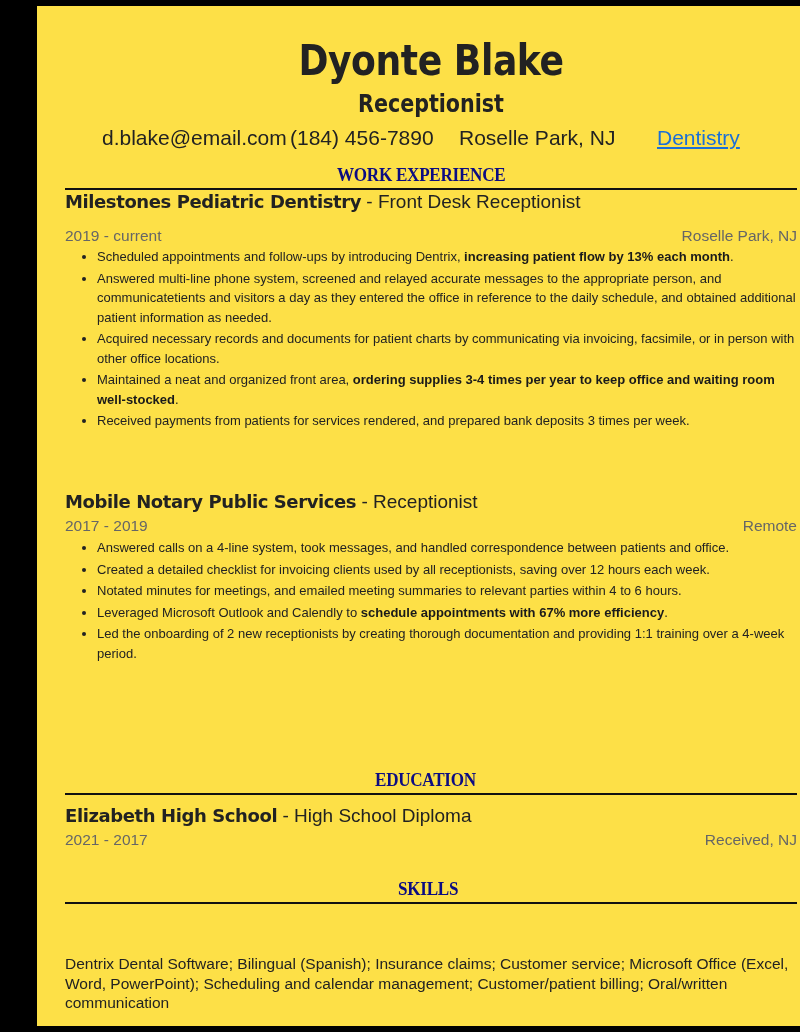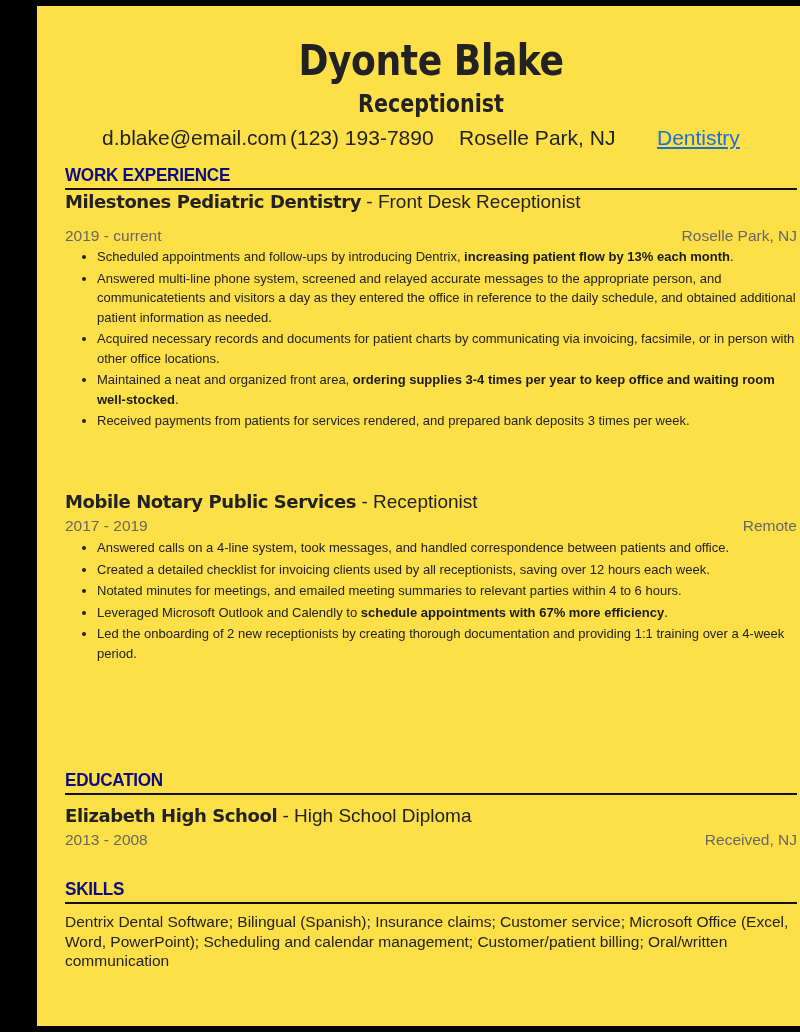--- a/index.html
+++ b/index.html
@@ -24,22 +24,22 @@
   }
   .contact {
     position: absolute; top: 120px; left: 0; right: 0; height: 20px;
     font-size: 21px; color: #222;
   }
   .contact span { position: absolute; top: 0; white-space: nowrap; }
   .contact a { color: #1a6fd9; text-decoration: underline; }
   .section-h {
     position: absolute; left: 0; right: 0;
     font-size: 19px; font-weight: bold; color: #0c0c82;
-    font-family: Liberation Sans, sans-serif; letter-spacing: -0.3px;
-    border-bottom: 2px solid #111; padding-bottom: 2px;
+    font-family: Liberation Serif, serif; letter-spacing: -0.3px;
+    border-bottom: 2px solid #111; padding-bottom: 2px; text-align: center;
   }
   .section-h span { display: inline-block; transform: scaleX(0.9); transform-origin: left; }
   .entry-h {
     position: absolute; left: 0; right: 0; font-size: 19px; color: #222; white-space: nowrap;
   }
   .entry-h b { font-family: "DejaVu Sans", sans-serif; font-size: 18px; letter-spacing: -0.4px; }
   .meta {
     position: absolute; left: 0; right: 0; font-size: 15.5px; color: #666; height: 20px;
   }
   .meta .l { position: absolute; left: 0; }
@@ -58,21 +58,21 @@
 <body>
 
 <div class="page">
   <div class="inner">
 
     <div class="name">Dyonte Blake</div>
     <div class="title">Receptionist</div>
 
     <div class="contact">
       <span style="left:37px">d.blake@email.com</span>
-      <span style="left:225px">(123) 193-7890</span>
+      <span style="left:225px">(184) 456-7890</span>
       <span style="left:394px">Roselle Park, NJ</span>
       <span style="left:592px"><a>Dentistry</a></span>
     </div>
 
     <div class="section-h" style="top:158px"><span>WORK EXPERIENCE</span></div>
 
     <div class="entry-h" style="top:185px">
       <b>Milestones Pediatric Dentistry</b><span> - </span><span>Front Desk Receptionist</span>
     </div>
     <div class="meta" style="top:221px">
@@ -100,21 +100,21 @@
       <li><span>Notated minutes for meetings, and emailed meeting summaries to relevant parties within 4 to 6 hours.</span></li>
       <li><span>Leveraged Microsoft Outlook and Calendly to </span><b>schedule appointments with 67% more efficiency</b><span>.</span></li>
       <li><span>Led the onboarding of 2 new receptionists by creating thorough documentation and providing 1:1 training over a 4-week period.</span></li>
     </ul>
 
     <div class="section-h" style="top:763px"><span>EDUCATION</span></div>
     <div class="entry-h" style="top:799px">
       <b>Elizabeth High School</b><span> - </span><span>High School Diploma</span>
     </div>
     <div class="meta" style="top:825px">
-      <span class="l">2013 - 2008</span>
+      <span class="l">2021 - 2017</span>
       <span class="r">Received, NJ</span>
     </div>
 
     <div class="section-h" style="top:872px"><span>SKILLS</span></div>
-    <div class="skills" style="top:906px">Dentrix Dental Software; Bilingual (Spanish); Insurance claims; Customer service; Microsoft Office (Excel, Word, PowerPoint); Scheduling and calendar management; Customer/patient billing; Oral/written communication</div>
+    <div class="skills" style="top:948px">Dentrix Dental Software; Bilingual (Spanish); Insurance claims; Customer service; Microsoft Office (Excel, Word, PowerPoint); Scheduling and calendar management; Customer/patient billing; Oral/written communication</div>
 
   </div>
 </div>
 
 </body></html>

